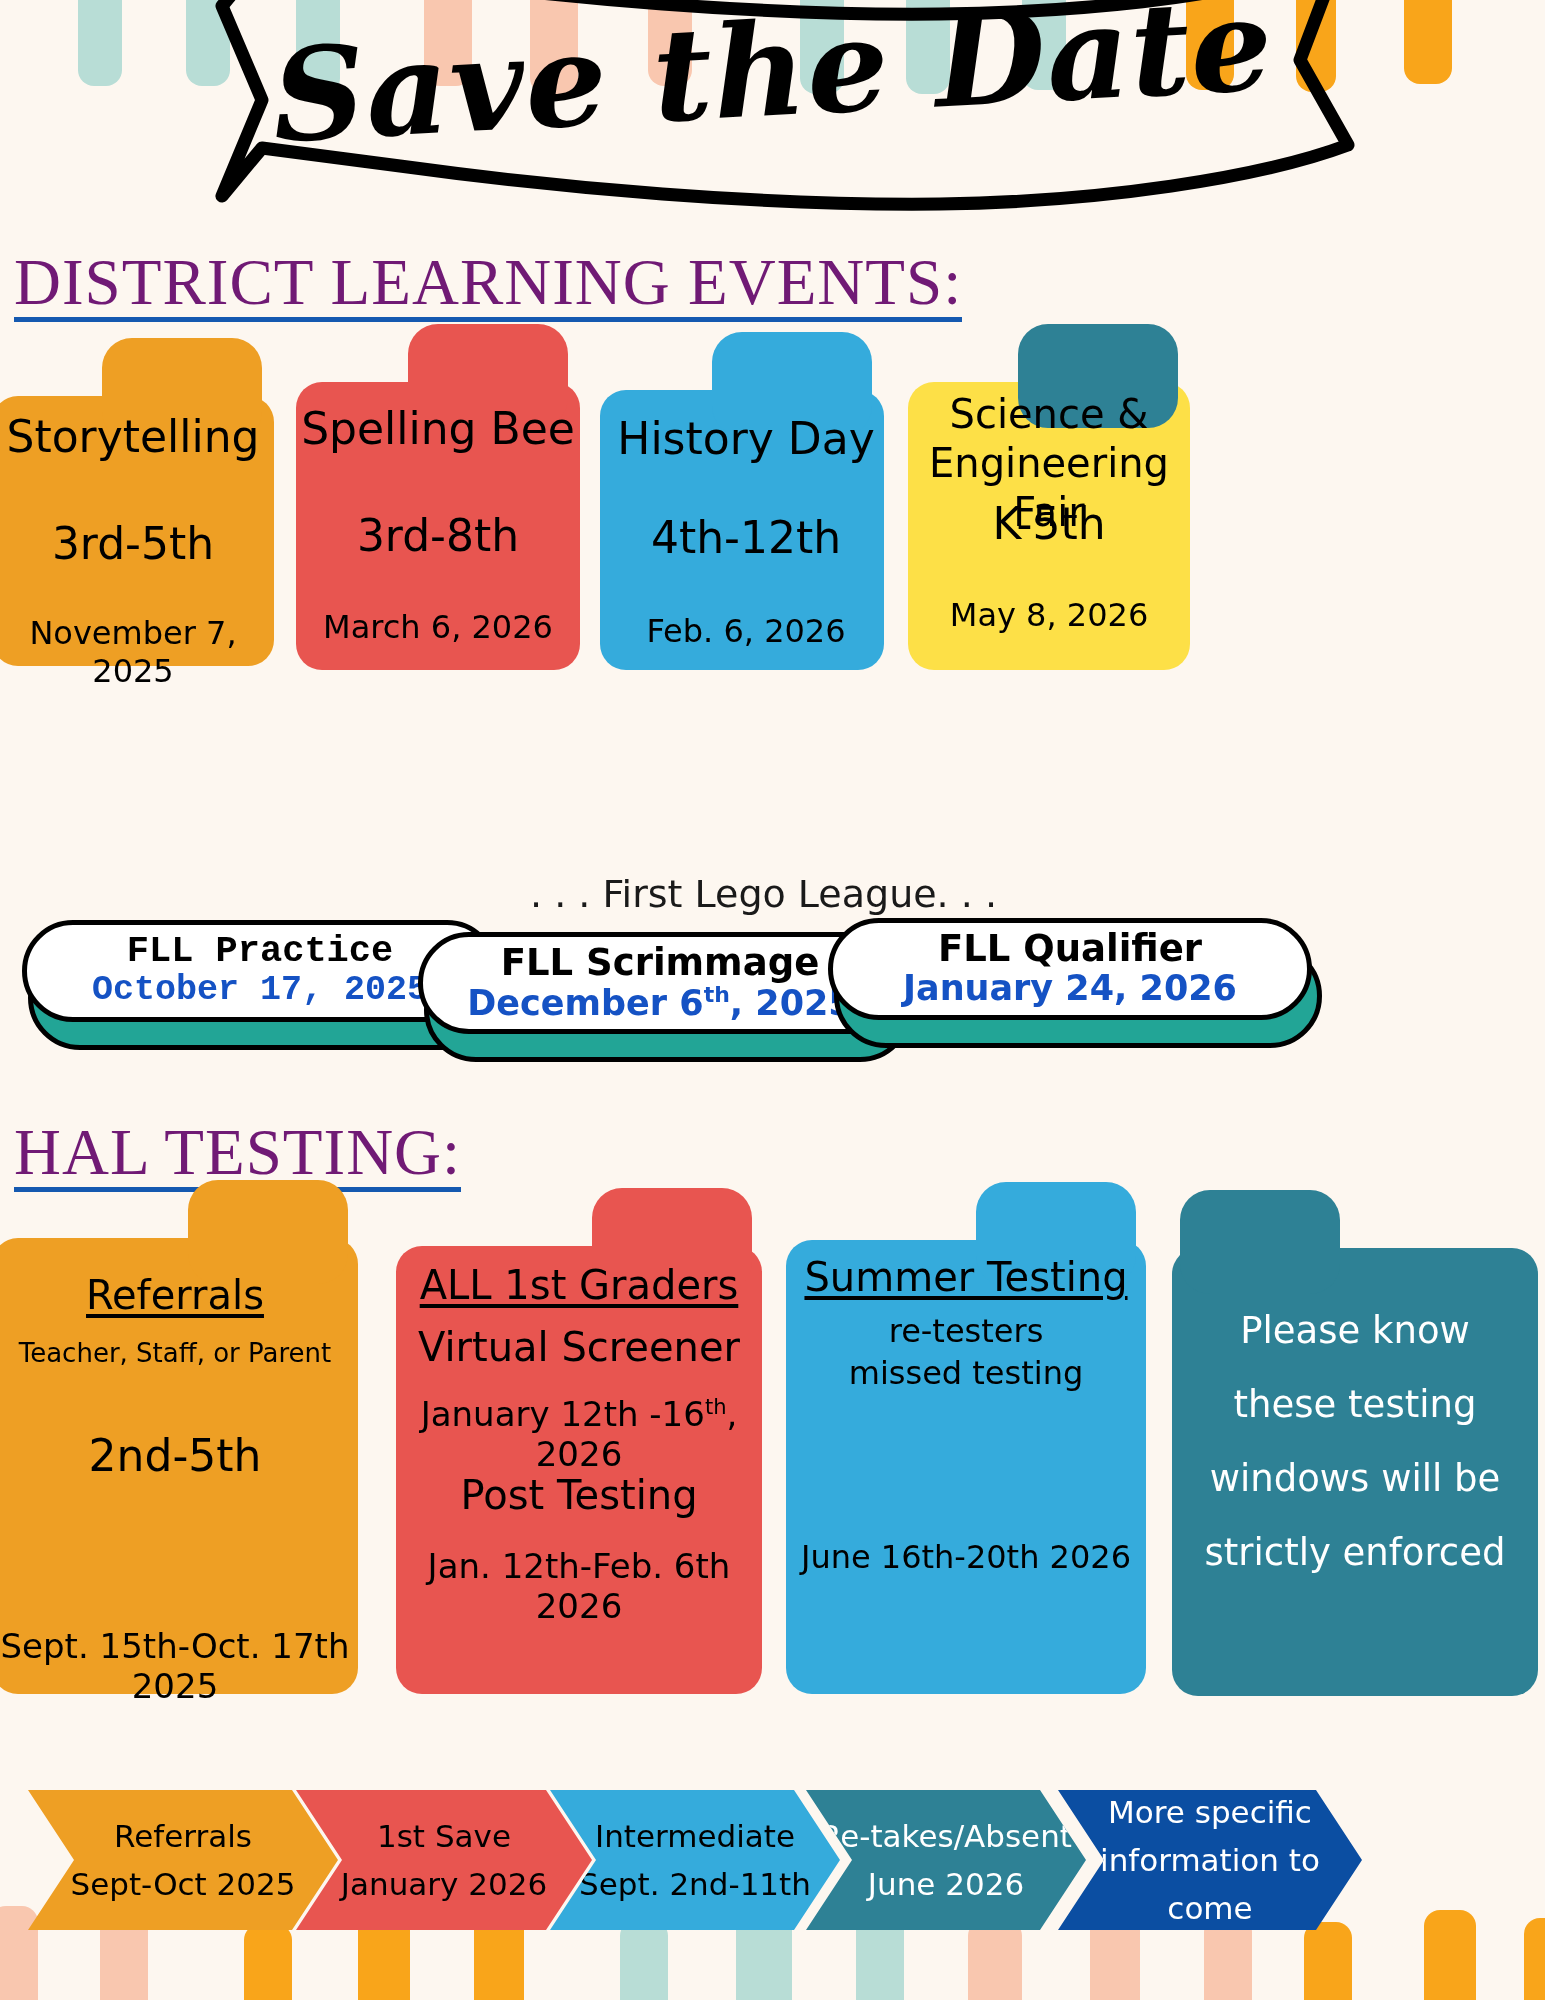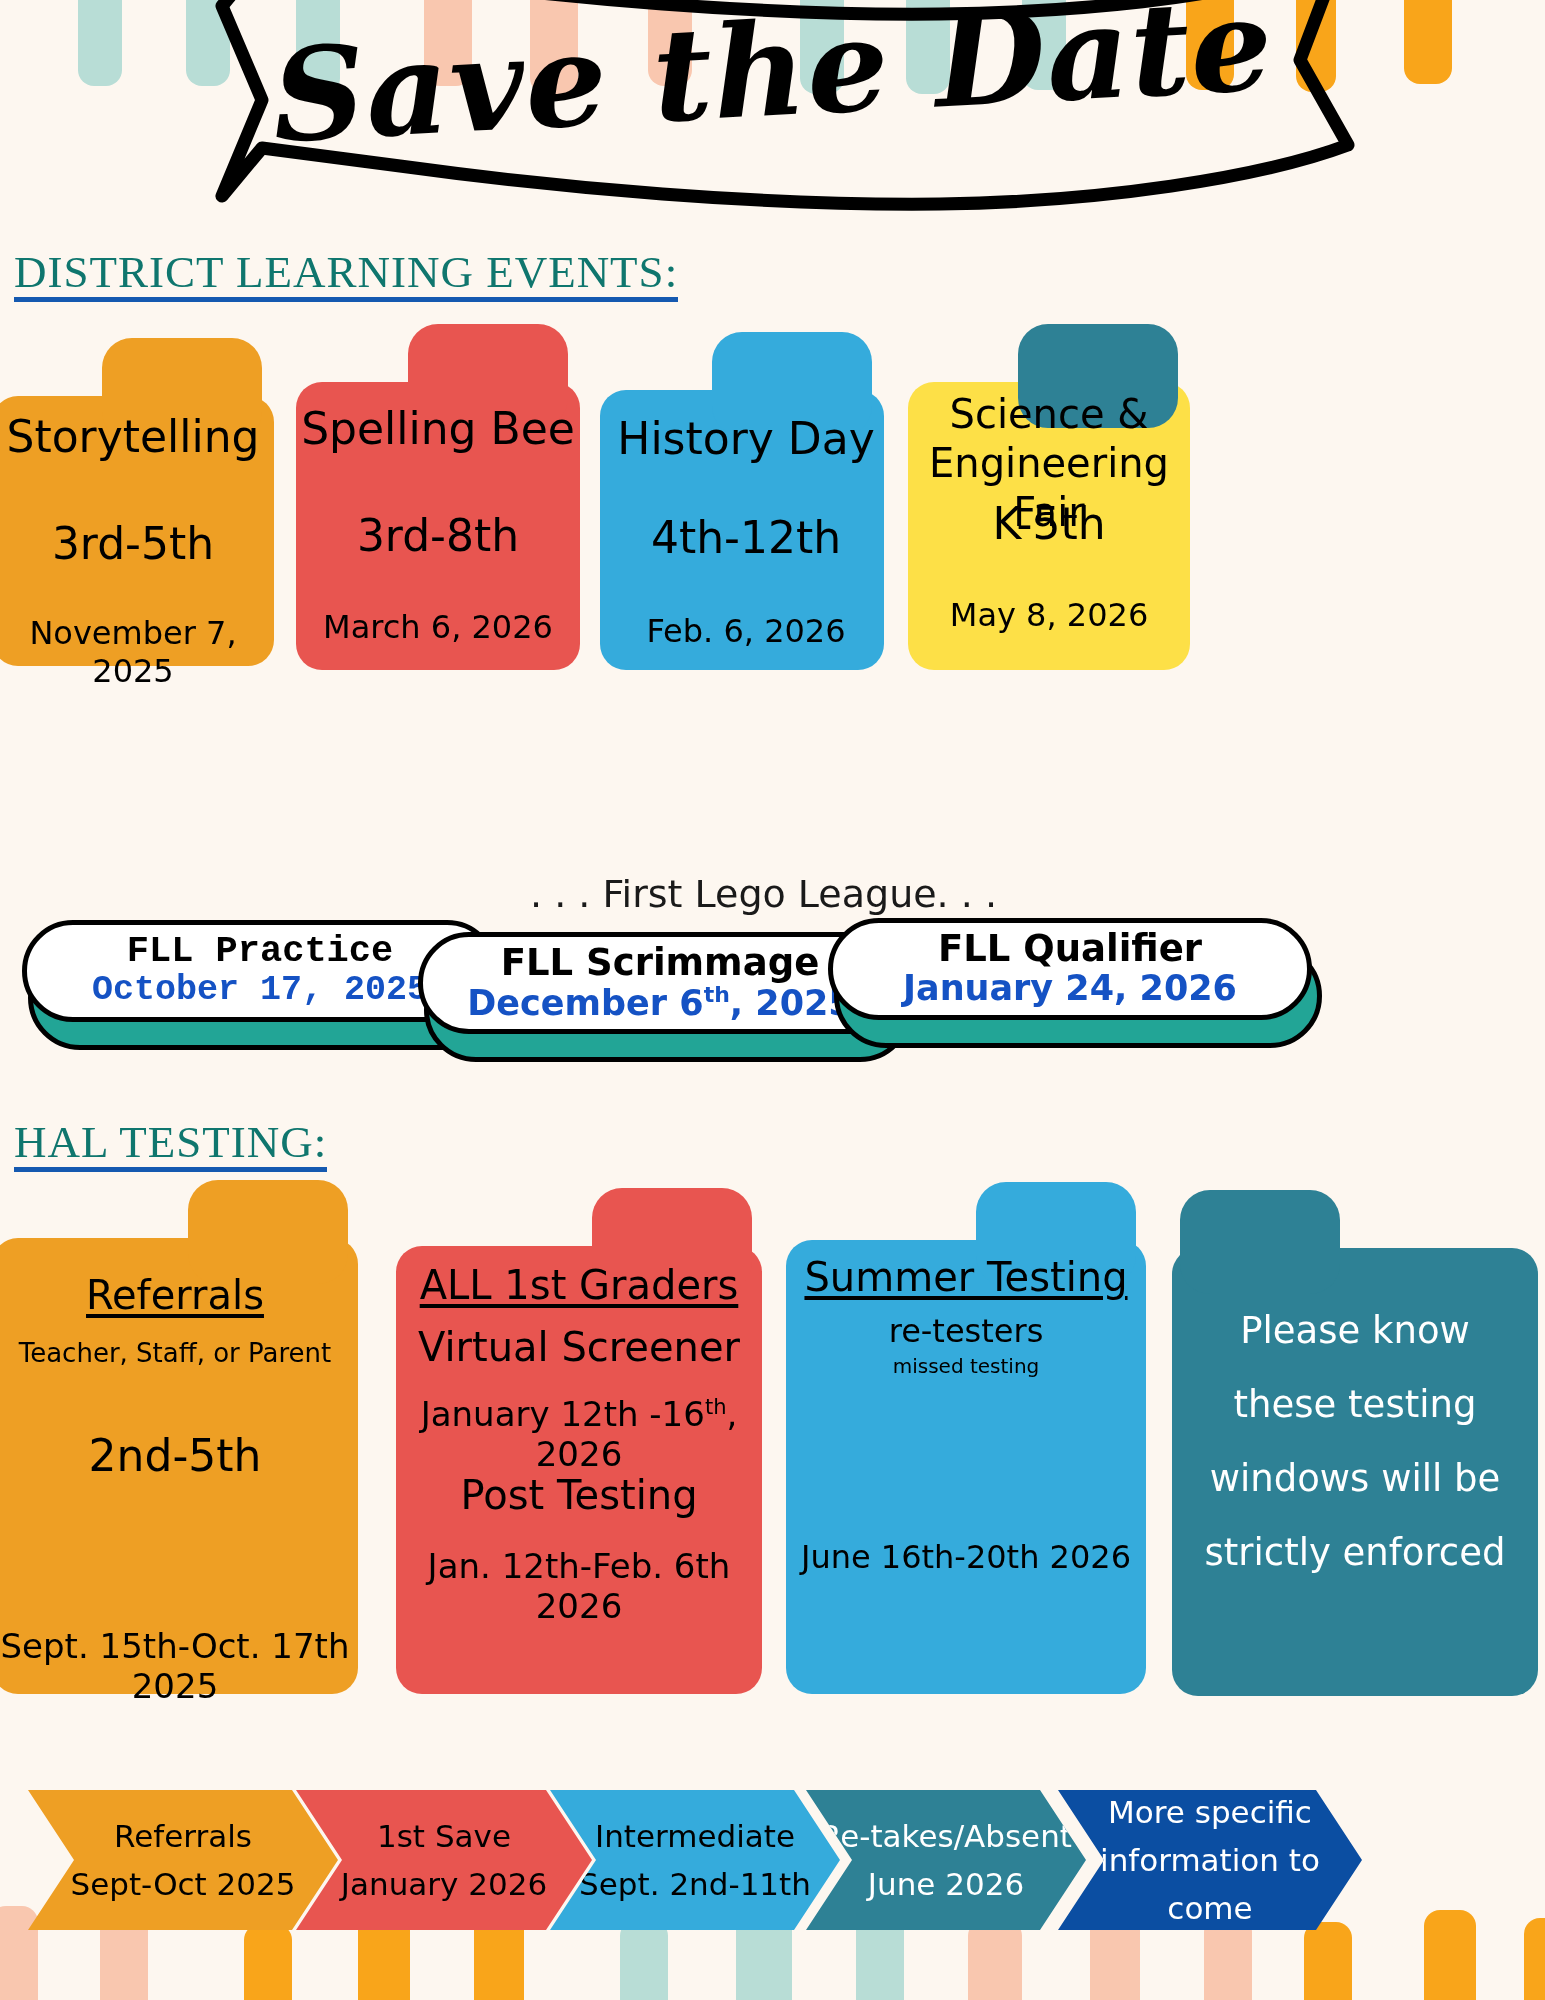--- a/index.html
+++ b/index.html
@@ -32,22 +32,22 @@
     color:#000;
     letter-spacing:1px;
     transform:rotate(-3deg);
     white-space:nowrap;
   }
 
   
   .section-head{
     position:absolute;
     font-family:"Liberation Serif", serif;
-    font-size:45px;
-    color:#0f766e;
+    font-size:65px;
+    color:#701a75;
     letter-spacing:1px;
     border-bottom:5px solid #1559B0;
     padding-bottom:2px;
     line-height:1.0;
     white-space:nowrap;
   }
 
   
   .card{
     position:absolute;
@@ -232,21 +232,21 @@
         <div class="hal-title" style="position: absolute; top: 16px;">ALL 1st Graders</div>
         <div class="hal-mid" style="position: absolute; top: 78px;">Virtual Screener</div>
         <div class="hal-small" style="position: absolute; top: 148px;"><span>January 12th -16<sup class="ord">th</sup>, 2026</span></div>
         <div class="hal-mid" style="position: absolute; top: 226px;">Post Testing</div>
         <div class="hal-small" style="position: absolute; top: 300px;">Jan. 12th-Feb. 6th 2026</div>
       </div>
       <div class="hal-card" style="left: 786px; top: 1240px; width: 360px; height: 454px; background: rgb(53, 171, 220); color: rgb(0, 0, 0);">
         <div class="tab right" style="position: absolute; top: -58px; width: 160px; height: 104px; border-radius: 30px; background: rgb(53, 171, 220); right: 10px;"></div>
         <div class="hal-title" style="position: absolute; top: 14px;">Summer Testing</div>
         <div class="hal-small" style="position: absolute; top: 72px; font-size: 32px;">re-testers</div>
-        <div class="hal-small" style="position: absolute; top: 114px; font-size: 20px;">missed testing</div>
+        <div class="hal-small" style="position: absolute; top: 114px; font-size: 32px;">missed testing</div>
         <div class="hal-small" style="position: absolute; top: 298px; font-size: 32px;">June 16th-20th 2026</div>
       </div>
       <div class="hal-card" style="left: 1172px; top: 1248px; width: 366px; height: 448px; background: rgb(46, 129, 149); color: rgb(255, 255, 255);">
         <div class="tab left" style="position: absolute; top: -58px; width: 160px; height: 104px; border-radius: 30px; background: rgb(46, 129, 149); left: 8px;"></div>
         <div class="hal-note" style="position: absolute; top: 46px; padding-left: 26px; padding-right: 26px; box-sizing: border-box;">Please know these testing windows will be strictly enforced</div>
       </div>
     </div>
 
   <div class="chev-row" id="chev-row">
       <div class="chev" style="left: 0px; width: 310px; background: rgb(238, 159, 36); color: rgb(0, 0, 0); z-index: 10;">

